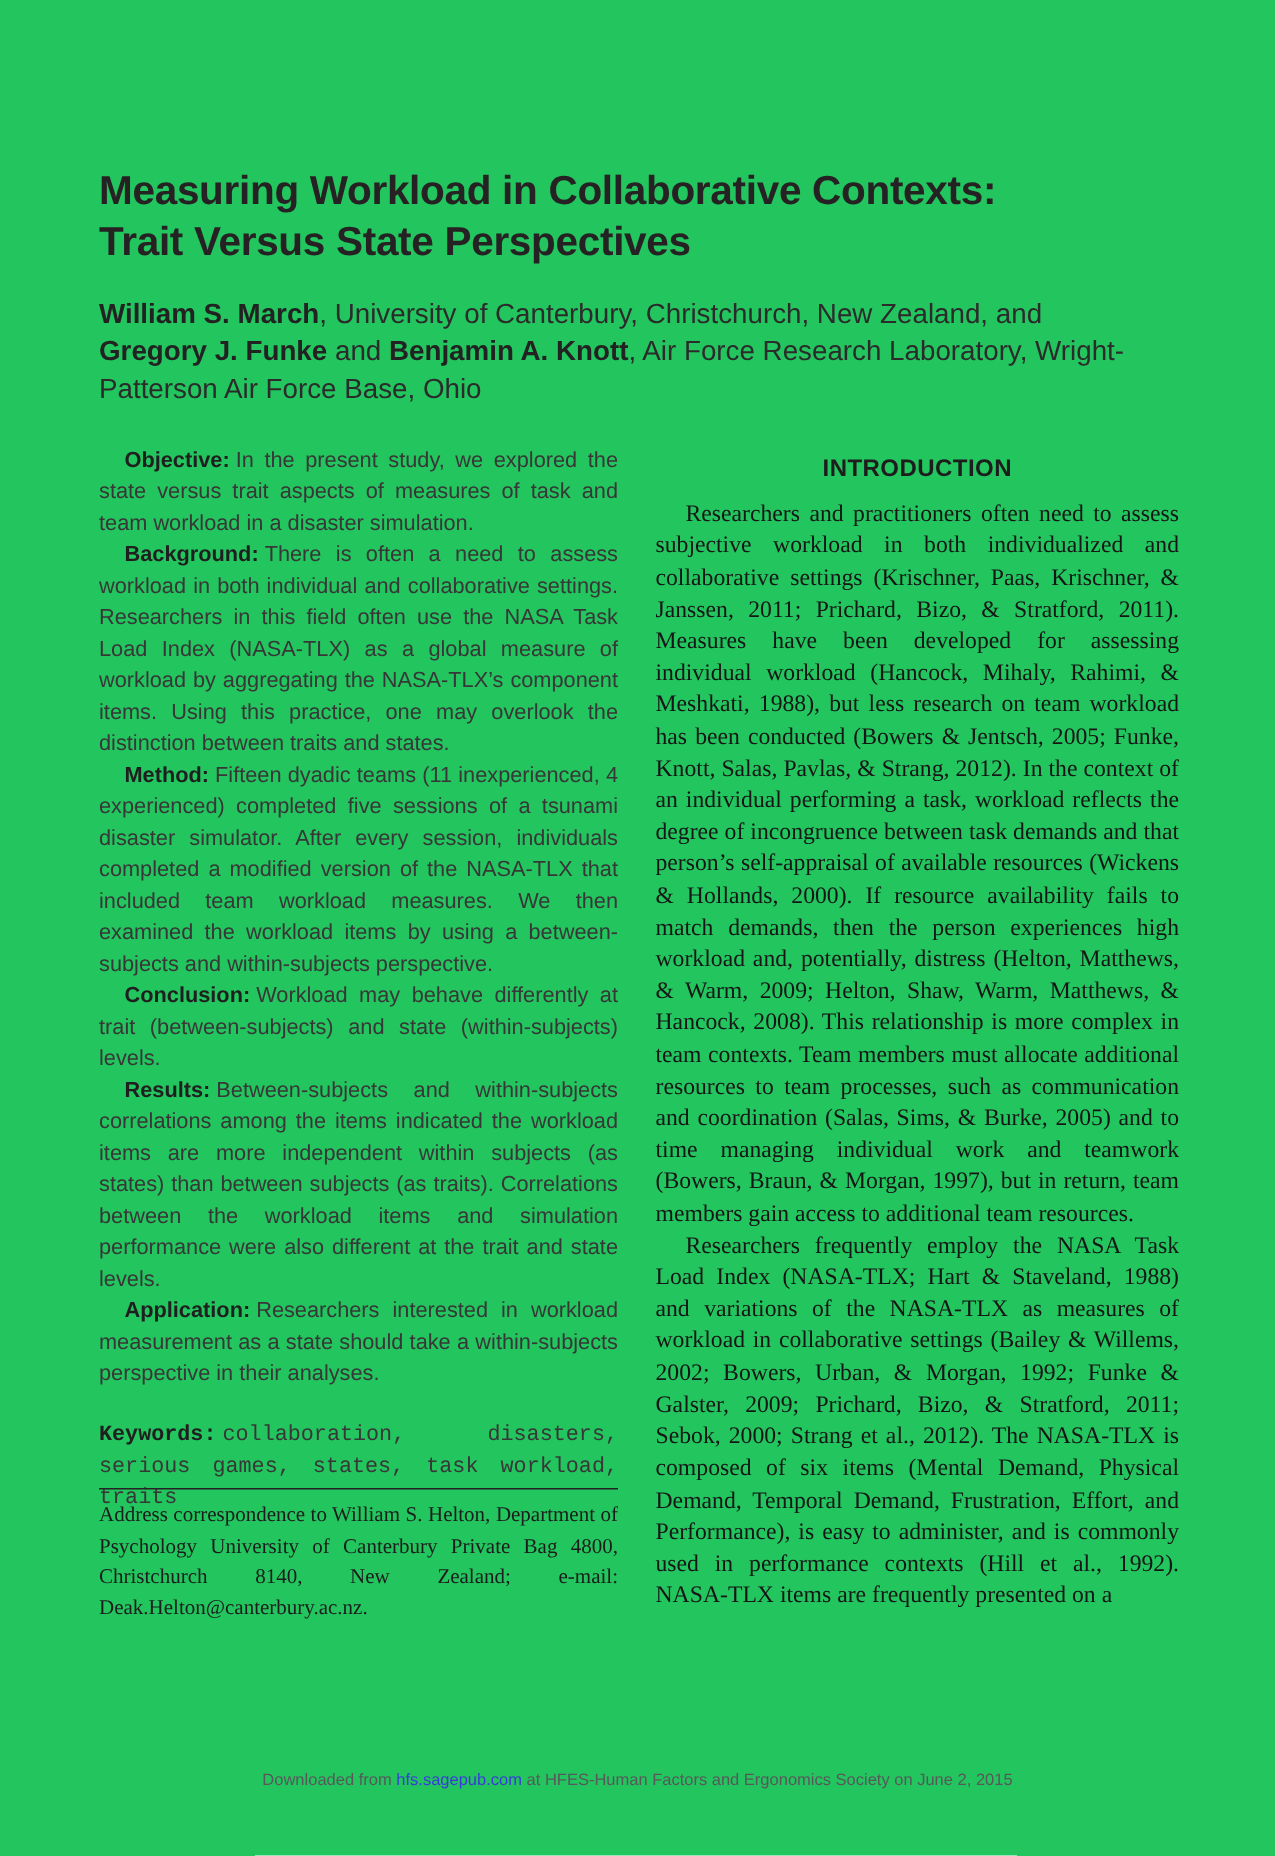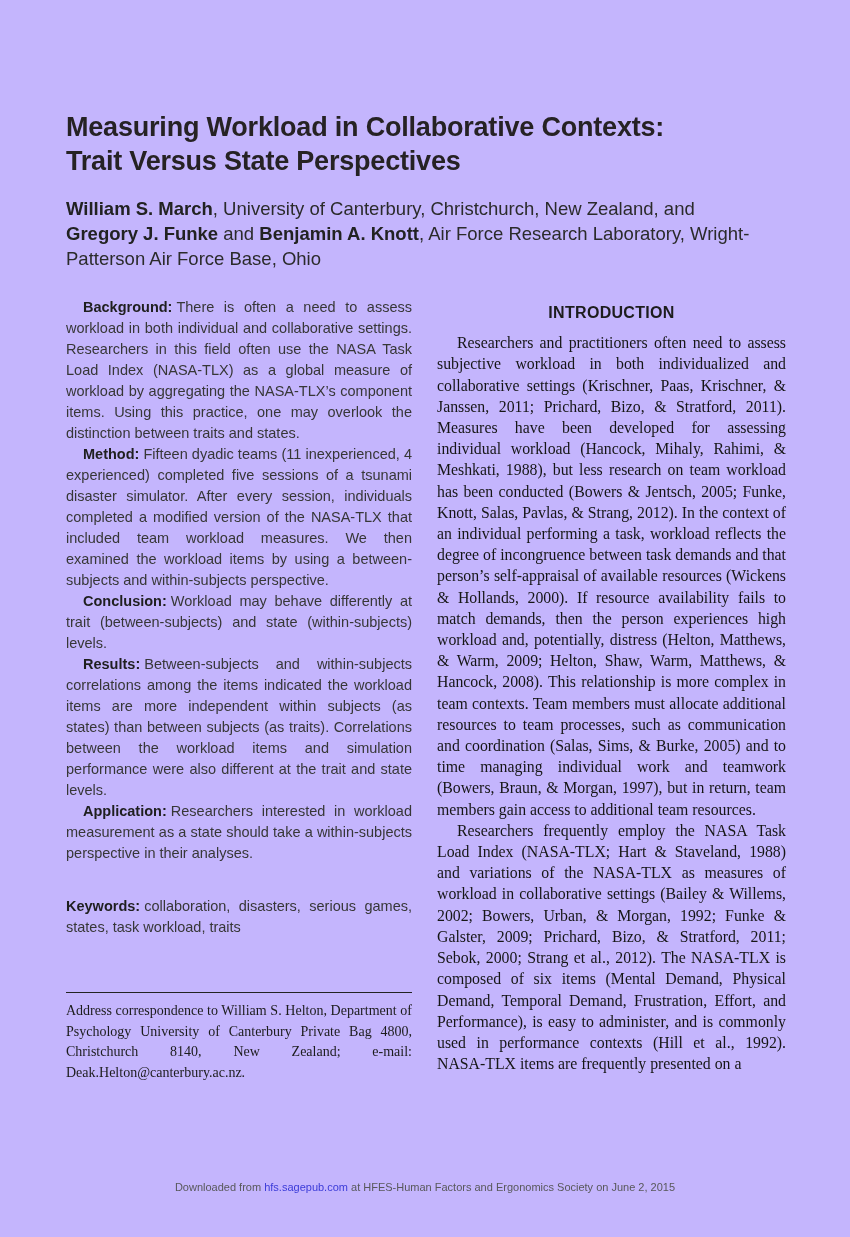--- a/index.html
+++ b/index.html
@@ -1,33 +1,33 @@
 <!DOCTYPE html>
 <html lang="en"><head>
 <meta charset="utf-8">
 <style>
   html,body{margin:0;padding:0;background:#ffffff;}
-  .page{position:relative;width:850px;height:1237px;background:#c4b5fd;overflow:hidden;
+  .page{position:relative;width:850px;height:1237px;background:#22c55e;overflow:hidden;
         font-family:"Liberation Serif",serif;color:#1c1c1c;}
 
   
   .title{position:absolute;left:66px;top:110px;width:720px;
          font-family:"Liberation Sans",sans-serif;font-weight:bold;
          font-size:27px;line-height:34px;color:#262224;letter-spacing:-0.2px;}
   .byline{position:absolute;left:66px;top:196px;width:690px;
           font-family:"Liberation Sans",sans-serif;font-size:18.5px;line-height:25px;color:#2b2b2b;}
   .byline b{font-weight:bold;color:#222;}
 
   
   .col-left{position:absolute;left:66px;top:297px;width:346px;}
   .abs{margin:0;text-indent:17px;text-align:justify;
        font-family:"Liberation Sans",sans-serif;font-size:14.5px;line-height:21px;color:#373737;}
   .abs b{font-weight:bold;color:#1f1f1f;}
   .runin{margin-right:4px;}
-  .keywords{margin-top:32px;text-indent:0;}
+  .keywords{margin-top:20px;text-indent:0;font-family:Liberation Mono, monospace;}
 
   
   .col-right{position:absolute;left:437px;top:296px;width:349px;
              font-family:"Liberation Serif",serif;font-size:15.8px;line-height:21.2px;
              text-align:justify;color:#161616;}
   .intro-head{margin:6px 0 9px 0;text-align:center;
               font-family:"Liberation Sans",sans-serif;font-weight:bold;
               font-size:16px;letter-spacing:0.3px;color:#1d1d1d;}
   .col-right p{margin:0;text-indent:20px;}
 
@@ -53,20 +53,21 @@
   <div class="title">
     <div>Measuring Workload in Collaborative Contexts:</div>
     <div>Trait Versus State Perspectives</div>
   </div>
 
   <div class="byline">
     <b>William S. March</b><span>, University of Canterbury, Christchurch, New Zealand, and </span><b>Gregory J. Funke</b><span> and </span><b>Benjamin A. Knott</b><span>, Air Force Research Laboratory, Wright-Patterson Air Force Base, Ohio</span>
   </div>
 
   <div class="col-left">
+    <p class="abs"><b class="runin">Objective:</b><span>In the present study, we explored the state versus trait aspects of measures of task and team workload in a disaster simulation.</span></p>
     <p class="abs"><b class="runin">Background:</b><span>There is often a need to assess workload in both individual and collaborative settings. Researchers in this field often use the NASA Task Load Index (NASA-TLX) as a global measure of workload by aggregating the NASA-TLX’s component items. Using this practice, one may overlook the distinction between traits and states.</span></p>
     <p class="abs"><b class="runin">Method:</b><span>Fifteen dyadic teams (11 inexperienced, 4 experienced) completed five sessions of a tsunami disaster simulator. After every session, individuals completed a modified version of the NASA-TLX that included team workload measures. We then examined the workload items by using a between-subjects and within-subjects perspective.</span></p>
     <p class="abs"><b class="runin">Conclusion:</b><span>Workload may behave differently at trait (between-subjects) and state (within-subjects) levels.</span></p>
     <p class="abs"><b class="runin">Results:</b><span>Between-subjects and within-subjects correlations among the items indicated the workload items are more independent within subjects (as states) than between subjects (as traits). Correlations between the workload items and simulation performance were also different at the trait and state levels.</span></p>
     <p class="abs"><b class="runin">Application:</b><span>Researchers interested in workload measurement as a state should take a within-subjects perspective in their analyses.</span></p>
     <p class="abs keywords"><b class="runin">Keywords:</b><span>collaboration, disasters, serious games, states, task workload, traits</span></p>
   </div>
 
   <div class="col-right">
     <h2 class="intro-head">INTRODUCTION</h2>

